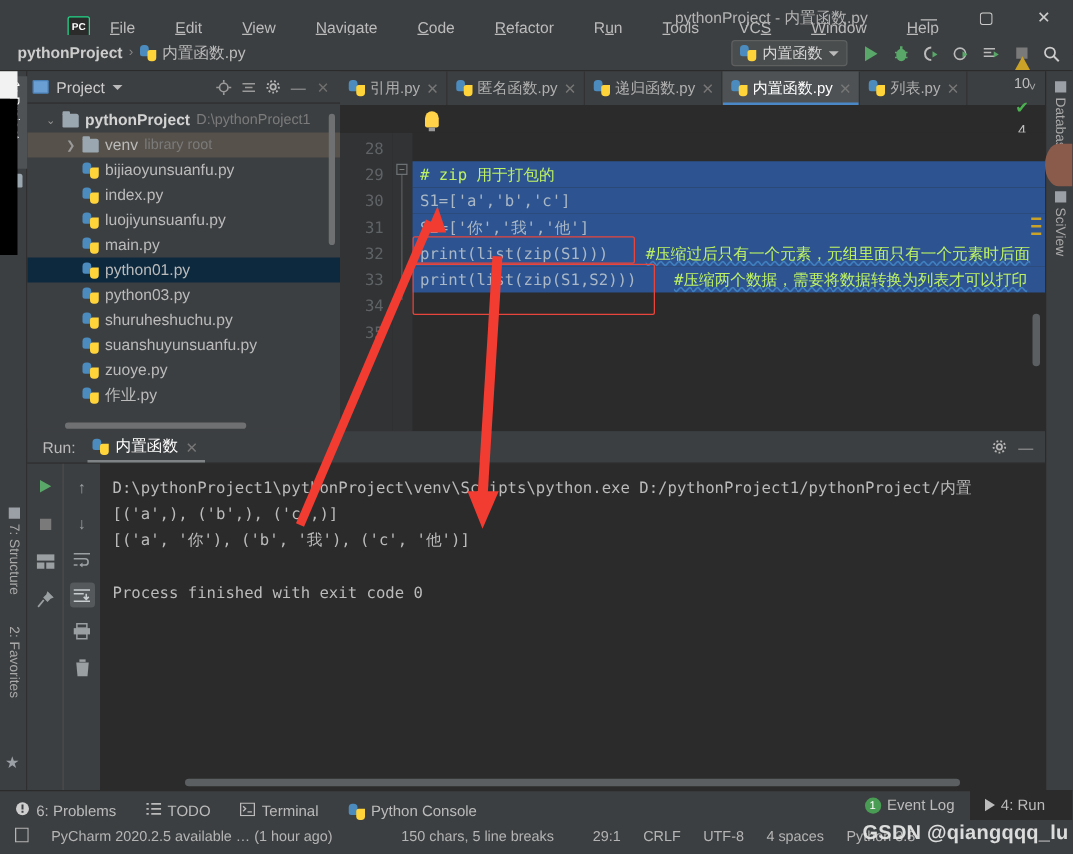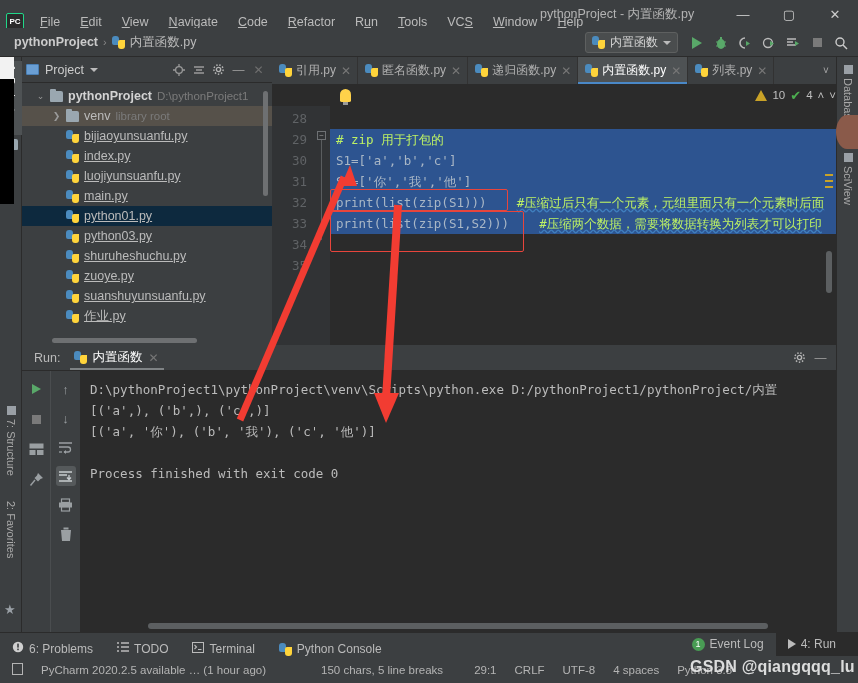--- a/index.html
+++ b/index.html
@@ -11,29 +11,30 @@
     color: #bbbbbb;
     overflow: hidden;
   }
   #app { position: relative; width: 858px; height: 683px; }
 
   
   .titlebar {
     position: absolute; left: 0; top: 0; width: 858px; height: 44px;
     background: #3c3f41; display: flex; align-items: center;
     border-bottom: 1px solid #323232;
+    padding-left: 48px;
   }
   .pc-logo {
     width: 18px; height: 18px; margin-left: 6px; margin-right: 8px;
     background: #2b2b2b; border: 1.5px solid #21d789; border-radius: 2px;
     color: #ffffff; font-size: 8px; font-weight: bold;
     display: flex; align-items: center; justify-content: center;
     line-height: 1;
   }
-  .menubar { display: flex; align-items: center; gap: 4px; }
+  .menubar { display: flex; align-items: center; gap: 16px; }
   .menu-item {
     padding: 4px 8px; font-size: 12.5px; color: #bbbbbb; cursor: default;
     white-space: nowrap;
   }
   .menu-item u { text-decoration: underline; }
   .win-title {
     position: absolute; left: 540px; top: 6px; width: 180px;
     font-size: 12.5px; color: #b4b4b4; text-align: left; white-space: nowrap;
   }
   .win-btns { position: absolute; right: 0; top: 0; height: 28px; display: flex; }
@@ -124,21 +125,21 @@
     width: 19px; height: 19px; display: flex; align-items: center;
     justify-content: center; color: #9a9a9a; font-size: 12px;
   }
   .tree { padding-top: 3px; font-size: 12.5px; background: #3c3f41; height: 260px; position: relative; }
   .trow {
     height: 20px; display: flex; align-items: center; padding-left: 14px;
     gap: 5px; white-space: nowrap; color: #bbbbbb;
   }
   .trow.root { padding-left: 14px; }
   .trow.lvl1 { padding-left: 30px; }
-  .trow.lvl2 { padding-left: 44px; text-decoration: underline; }
+  .trow.lvl2 { padding-left: 44px; }
   .trow.sel-blue { background: #0d293e; }
   .trow.sel-brown { background: #56514a; }
   .twist {
     width: 9px; flex: 0 0 9px; color: #9a9a9a; font-size: 9px;
     display: flex; align-items: center; justify-content: center;
   }
   .folder-ico {
     width: 13px; height: 11px; flex: 0 0 13px;
     background: #9aa7b0; border-radius: 1px 2px 1px 1px;
     position: relative;
@@ -185,21 +186,21 @@
   .bulb {
     width: 11px; height: 13px; background: #ffd24a; border-radius: 6px 6px 2px 2px;
     position: relative;
   }
   .bulb::after {
     content: ''; position: absolute; bottom: -3px; left: 3px;
     width: 5px; height: 3px; background: #9a9a9a;
   }
   .insp-right {
     margin-left: auto; display: flex; align-items: center; gap: 5px;
-    padding-right: 0; font-size: 11.5px; color: #bfbfbf;
+    padding-right: 12px; font-size: 11.5px; color: #bfbfbf; flex-direction: column;
   }
   .warn-tri {
     width: 0; height: 0; border-left: 6px solid transparent;
     border-right: 6px solid transparent; border-bottom: 11px solid #c9a227;
   }
   .check-mk { color: #4caf50; font-size: 13px; font-weight: bold; }
 
   .codewrap { position: relative; height: 239px; background: #2b2b2b; overflow: hidden; }
   .gutter {
     position: absolute; left: 0; top: 0; width: 42px; height: 239px;
@@ -506,25 +507,25 @@
       <div class="trow lvl2">
         <span class="py-ico"></span>
         <span>python03.py</span>
       </div>
       <div class="trow lvl2">
         <span class="py-ico"></span>
         <span>shuruheshuchu.py</span>
       </div>
       <div class="trow lvl2">
         <span class="py-ico"></span>
+        <span>suanshuyunsuanfu.py</span>
+      </div>
+      <div class="trow lvl2">
+        <span class="py-ico"></span>
         <span>zuoye.py</span>
-      </div>
-      <div class="trow lvl2">
-        <span class="py-ico"></span>
-        <span>suanshuyunsuanfu.py</span>
       </div>
       <div class="trow lvl2">
         <span class="py-ico"></span>
         <span>作业.py</span>
       </div>
       <div class="tree-hscroll"></div>
       <div class="tree-vscroll"></div>
     </div>
   </div>
 

